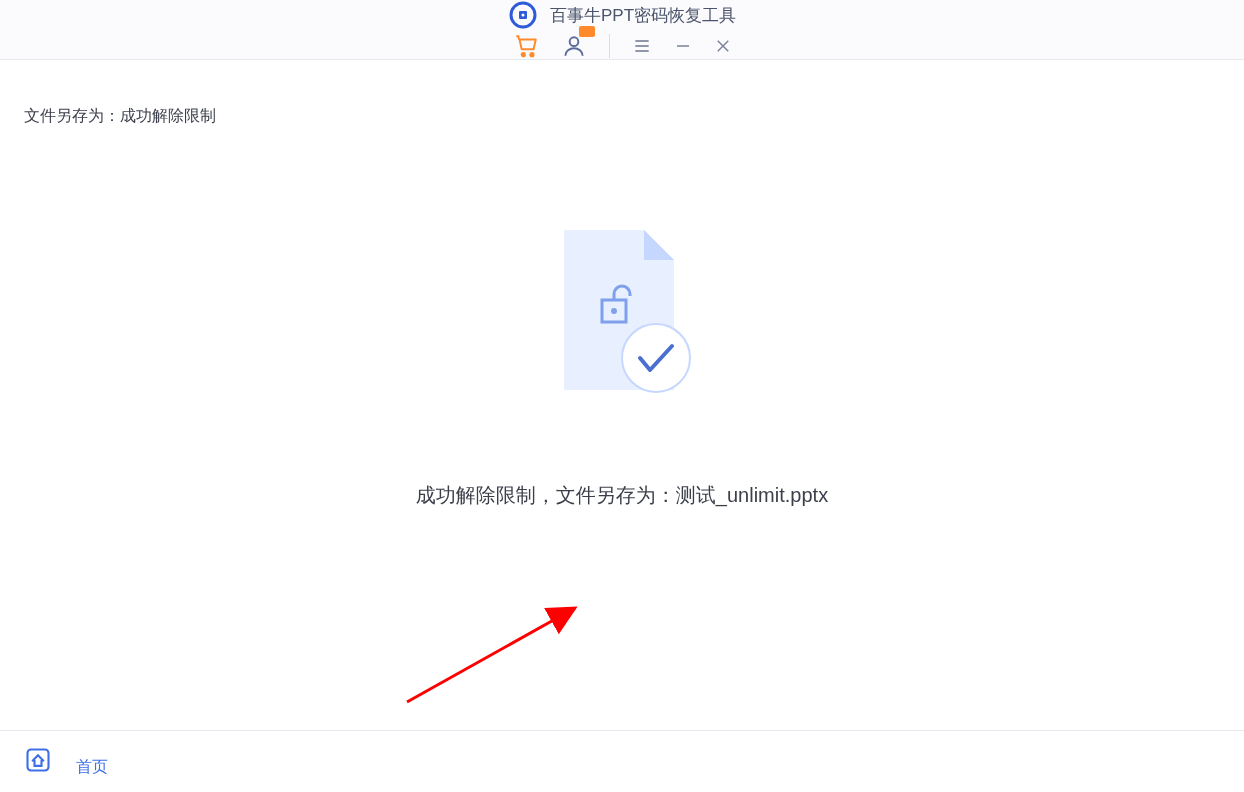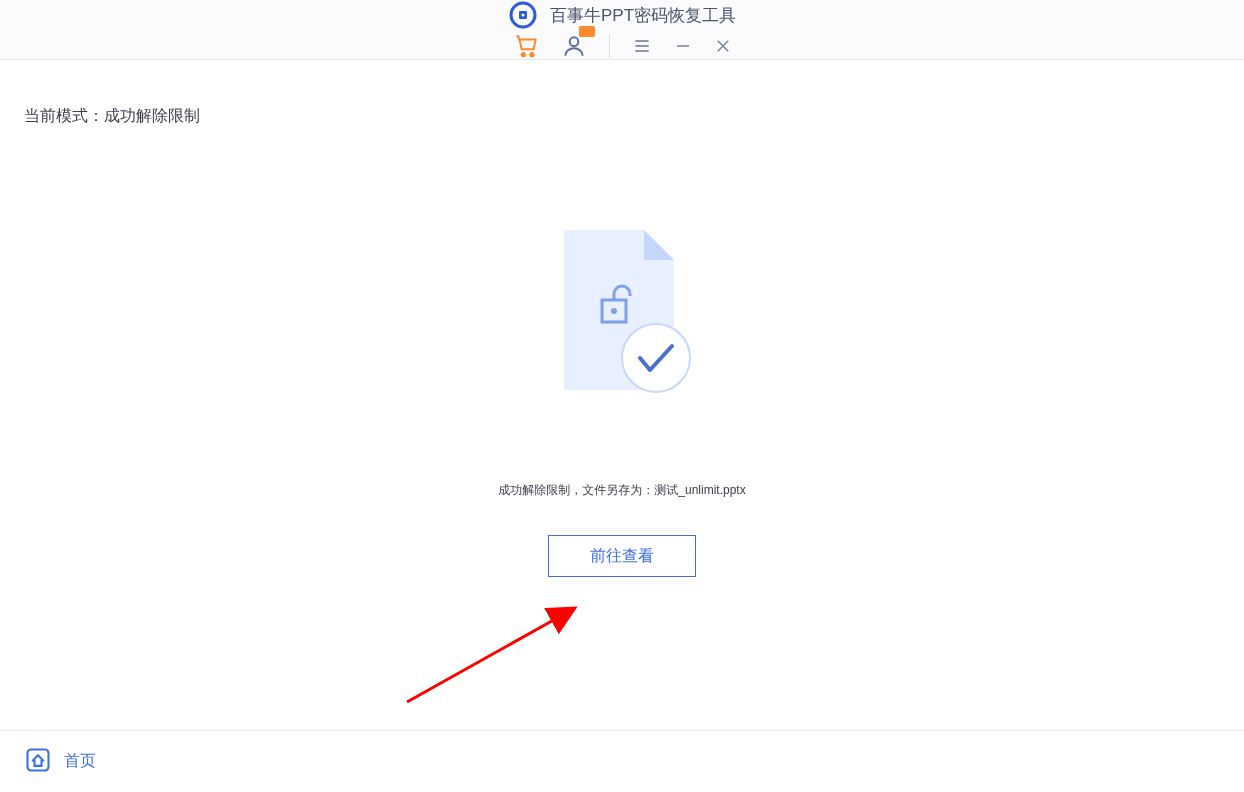--- a/index.html
+++ b/index.html
@@ -68,21 +68,21 @@
       top: 46px;
       left: 24px;
       font-size: 16px;
       color: #3b3f4a;
     }
     .illustration {
       margin-top: 170px;
     }
     .success-msg {
       margin-top: 68px;
-      font-size: 12px;
+      font-size: 20px;
       color: #3b3f4a;
     }
     .view-btn {
       margin-top: 36px;
       width: 148px;
       height: 42px;
       border: 1px solid #3e6fe6;
       background: #ffffff;
       color: #3e6fe6;
       font-size: 16px;
@@ -104,22 +104,22 @@
       left: 0;
       right: 0;
       height: 62px;
       border-top: 1px solid #e6e8ef;
       display: flex;
       align-items: center;
       padding: 0 24px;
     }
     .home-link {
       display: flex;
-      align-items: center;
-      gap: 12px;
+      align-items: flex-end;
+      gap: 24px;
       cursor: pointer;
       color: #3e6fe6;
       font-size: 16px;
     }
     .vip-badge {
       position: absolute;
       top: -7px;
       right: -8px;
       width: 16px;
       height: 11px;
@@ -173,42 +173,41 @@
       <svg width="18" height="18" viewBox="0 0 24 24" fill="none" stroke="#7a8299" stroke-width="2">
         <line x1="5" y1="5" x2="19" y2="19"></line>
         <line x1="19" y1="5" x2="5" y2="19"></line>
       </svg>
     </div>
   </div>
 </div>
 
 <div class="content">
   <div class="mode-line">
-    <span>当前模式：</span><span>成功解除限制</span>
+    <span>文件另存为：</span><span>成功解除限制</span>
   </div>
 
   <div class="illustration">
     <svg width="140" height="180" viewBox="0 0 140 180">
       <path d="M12 0 h80 l30 30 v130 h-110 z" fill="#e8efff"></path>
       <path d="M92 0 v30 h30 z" fill="#c6d7ff"></path>
       <g transform="translate(38,56)">
         <path d="M24 14 v-6 a8 8 0 0 1 16 0 v2" fill="none" stroke="#7fa0ea" stroke-width="3"></path>
         <rect x="12" y="14" width="24" height="22" fill="none" stroke="#7fa0ea" stroke-width="3"></rect>
         <circle cx="24" cy="25" r="3" fill="#7fa0ea"></circle>
       </g>
       <circle cx="104" cy="128" r="34" fill="#ffffff" stroke="#c6d7ff" stroke-width="2"></circle>
       <path d="M88 128 l10 12 l22 -24" fill="none" stroke="#4a6fd0" stroke-width="4" stroke-linecap="round" stroke-linejoin="round"></path>
     </svg>
   </div>
 
   <div class="success-msg">
     <span>成功解除限制，文件另存为：</span><span>测试_unlimit.pptx</span>
   </div>
 
-  <button class="view-btn">前往查看</button>
 
   <svg class="arrow-annotation" width="190" height="110" viewBox="0 0 190 110">
     <defs>
       <marker id="ah" markerWidth="12" markerHeight="12" refX="9" refY="5" orient="auto">
         <path d="M0,0 L10,5 L0,10 z" fill="#ff0000"></path>
       </marker>
     </defs>
     <line x1="8" y1="102" x2="176" y2="8" stroke="#ff0000" stroke-width="3" marker-end="url(#ah)"></line>
   </svg>
 </div>

